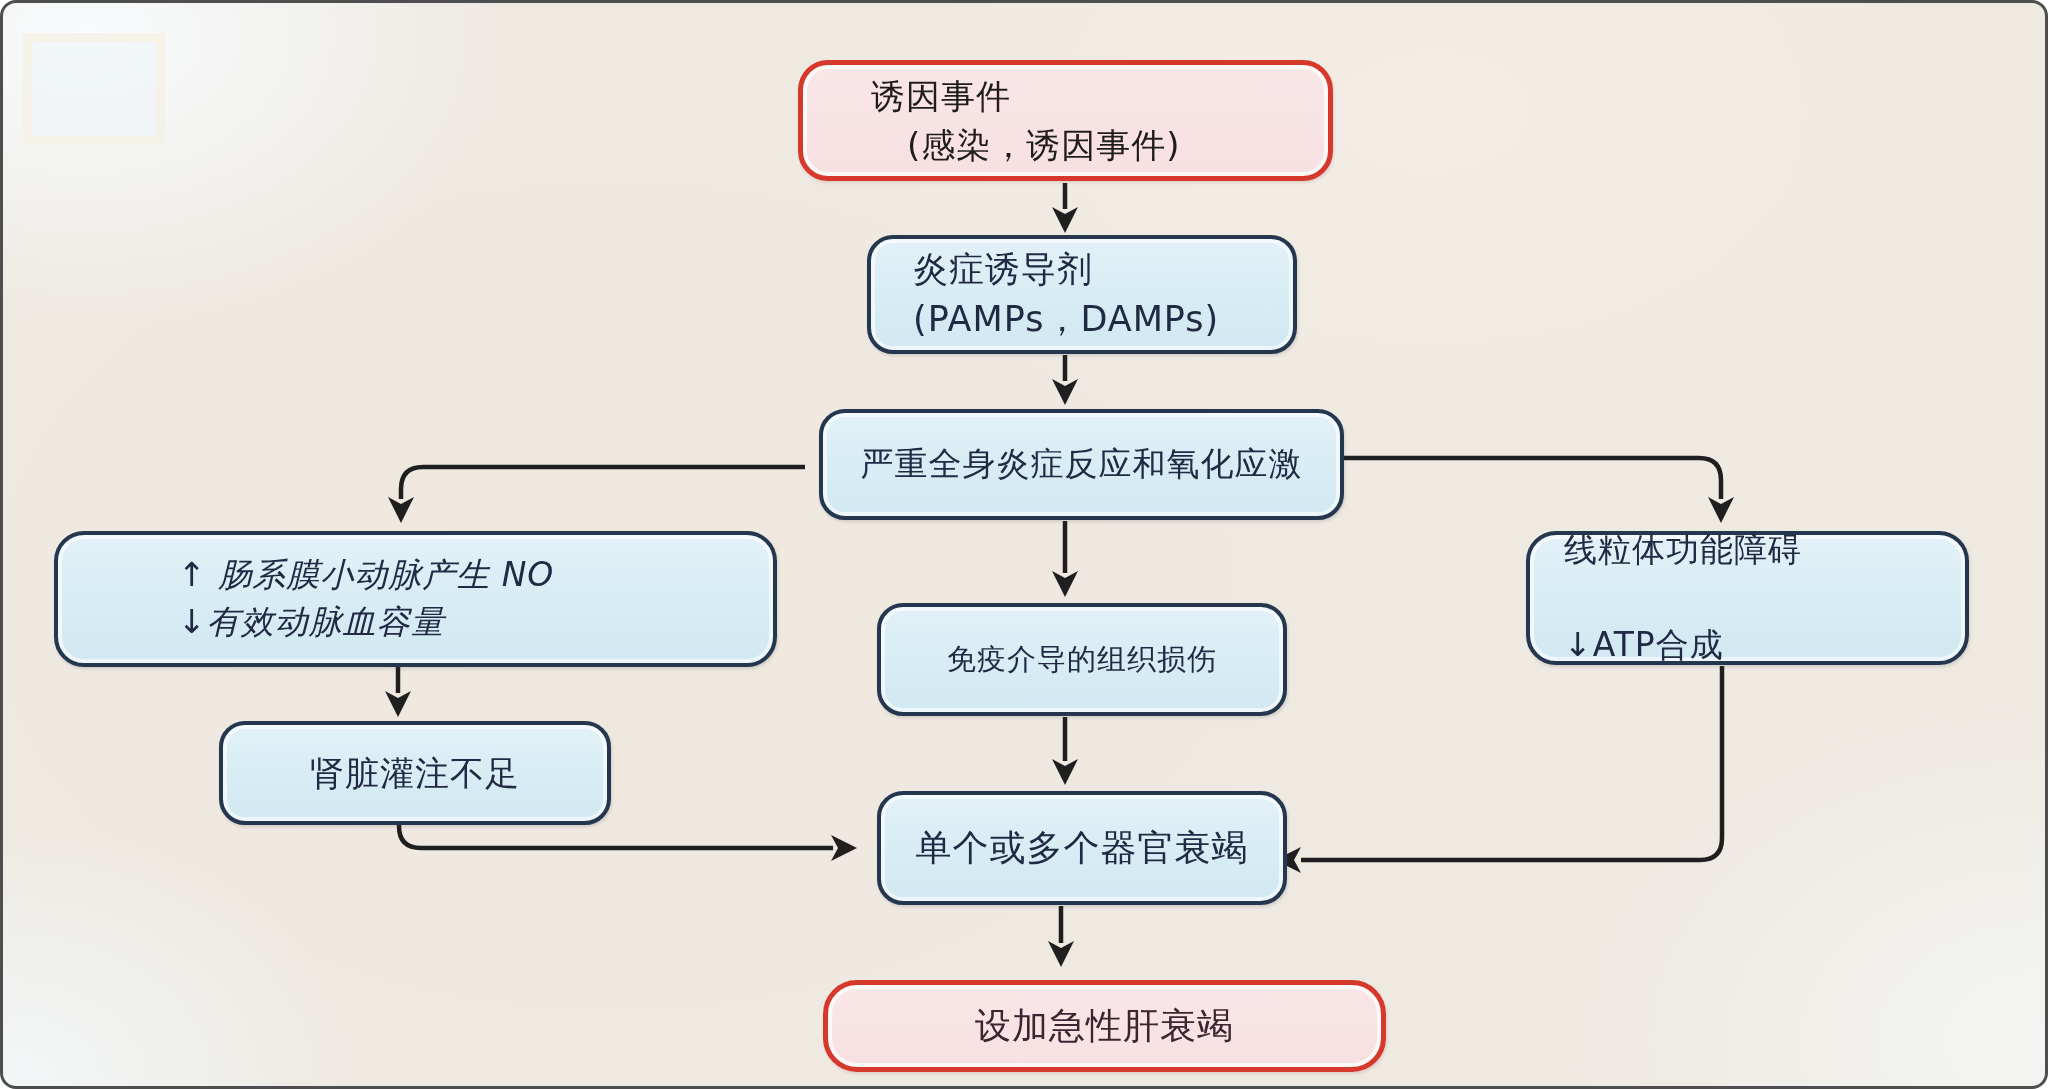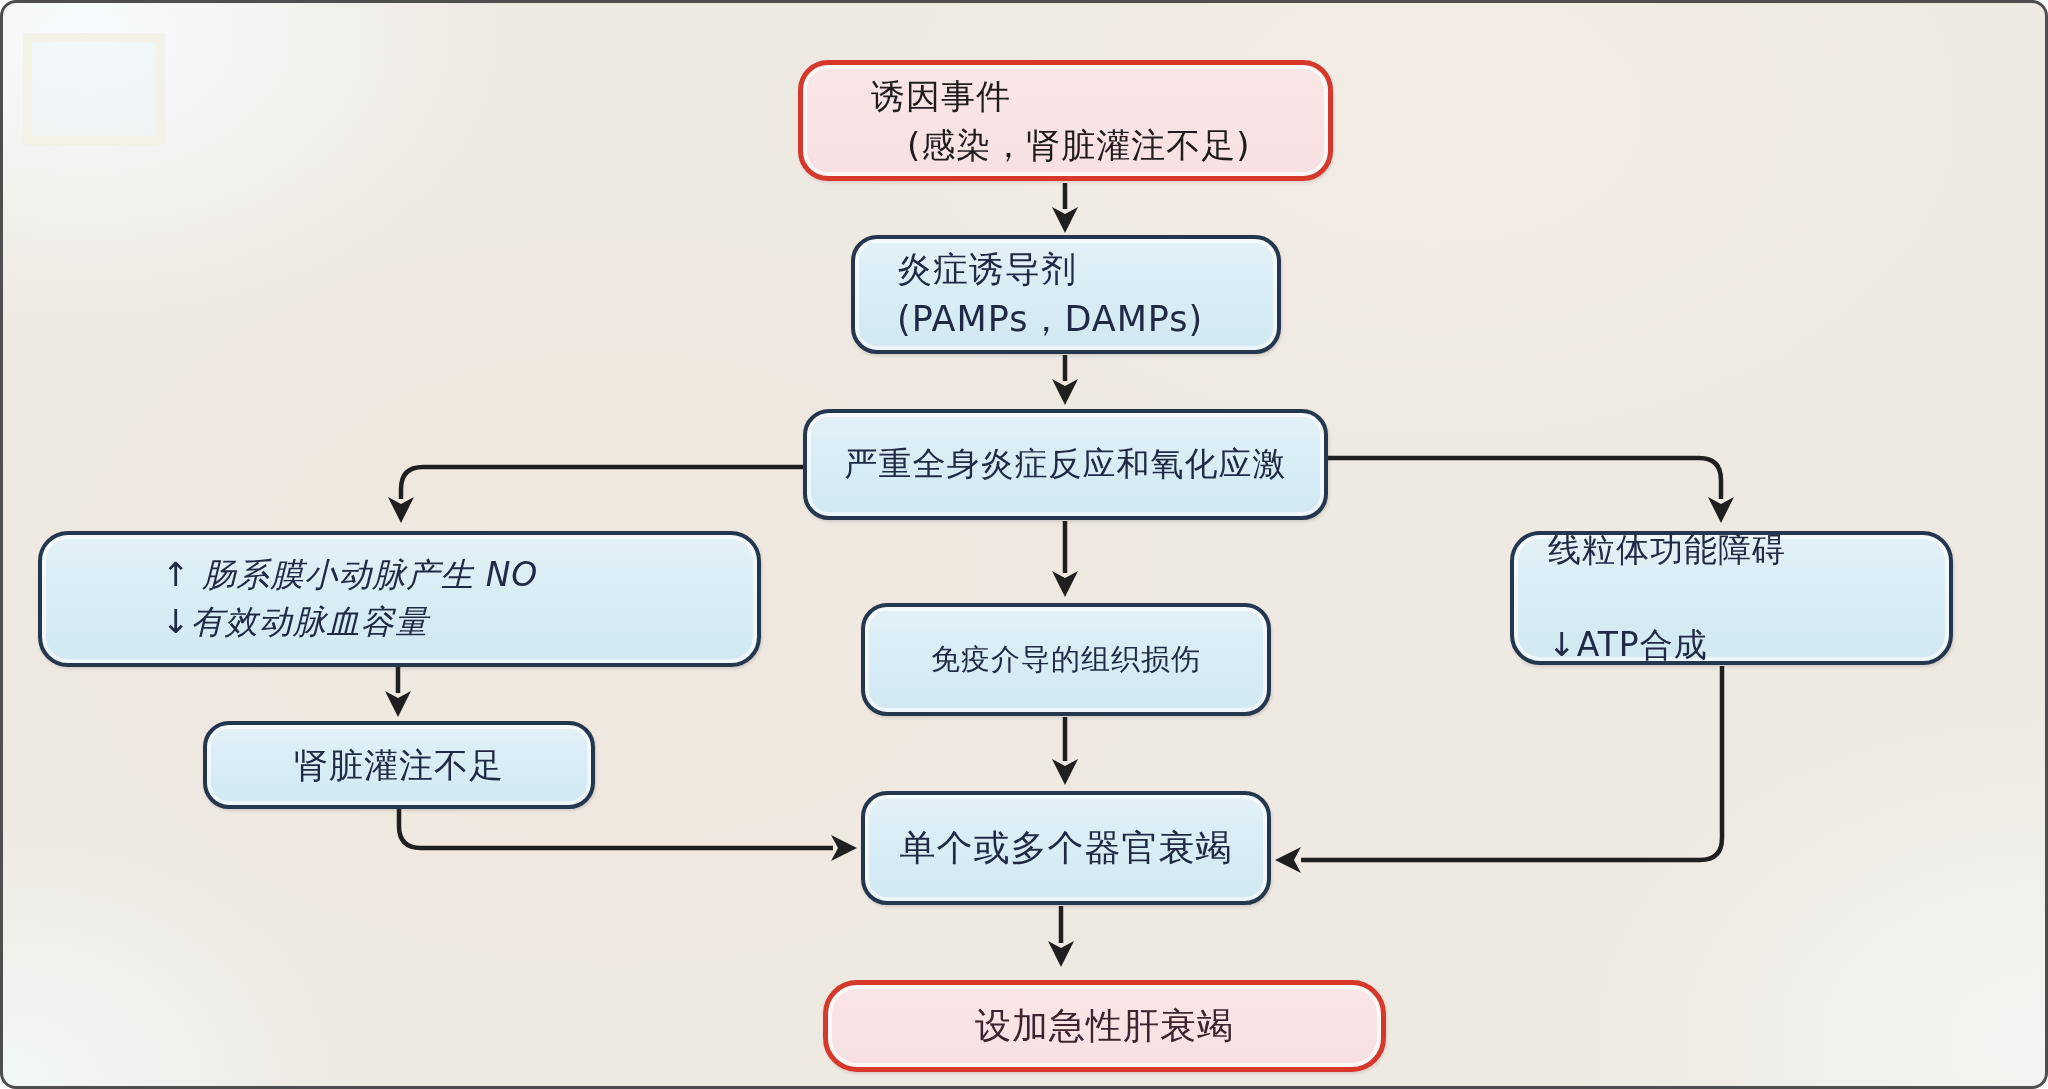--- a/index.html
+++ b/index.html
@@ -27,36 +27,37 @@
   .node{
     position:absolute;box-sizing:border-box;
     display:flex;flex-direction:column;justify-content:center;
     line-height:1.42;letter-spacing:1px;
   }
   .node.blue{
     background:linear-gradient(180deg,#e2f1f7 0%,#d7ecf4 55%,#d2e8f2 100%);
     border:4px solid #24374e;
     box-shadow:inset 0 0 0 4px rgba(255,255,255,0.6), 1px 2px 3px rgba(80,80,90,0.18);
     color:#212a44;
+    margin-left:16px;
   }
   .node.red{
     background:linear-gradient(180deg,#f9e6e7 0%,#f7e0e2 100%);
     border:5px solid #d6382b;
     box-shadow:inset 0 0 0 4px rgba(255,255,255,0.75), 1px 2px 3px rgba(120,70,70,0.15);
   }
   .node .ln{display:block;}
   .centered{align-items:center;text-align:center;}
 
   
   #n-trigger   {left:795px;top:57px;width:535px;height:121px;border-radius:30px;font-size:34px;padding-left:68px;color:#201c1e;}
   #n-trigger .ln2{padding-left:36px;}
   #n-inducer   {left:848px;top:232px;width:430px;height:119px;border-radius:26px;font-size:35px;padding-left:42px;}
   #n-sirs      {left:800px;top:406px;width:525px;height:111px;border-radius:26px;font-size:33px;}
   #n-mesenteric{left:35px;top:528px;width:723px;height:136px;border-radius:30px;font-size:33px;padding-left:120px;font-style:italic;}
-  #n-renal     {left:200px;top:718px;width:392px;height:88px;border-radius:26px;font-size:34px;}
+  #n-renal     {left:200px;top:718px;width:392px;height:104px;border-radius:26px;font-size:34px;}
   #n-immune    {left:858px;top:600px;width:410px;height:113px;border-radius:26px;font-size:29px;}
   #n-mito     {left:1507px;top:528px;width:443px;height:134px;border-radius:30px;font-size:33px;padding-left:34px;gap:48px;}
   #n-organ     {left:858px;top:788px;width:410px;height:114px;border-radius:26px;font-size:36px;}
   #n-aclf      {left:820px;top:977px;width:563px;height:92px;border-radius:34px;font-size:36px;color:#3f2330;}
 
   svg.arrows{position:absolute;left:0;top:0;pointer-events:none;}
   .edge{stroke:#1f1f1f;stroke-width:4.5;fill:none;}
   .head{fill:#1f1f1f;stroke:none;}
 </style>
 </head>
@@ -94,21 +95,21 @@
 
     <path class="edge" d="M1719,663 L1719,835 Q1719,857 1697,857 L1298,857"></path>
     <polygon class="head" points="1298,844 1291,857 1298,870 1272,857"></polygon>
 
     <path class="edge" d="M1058,903 L1058,940"></path>
     <polygon class="head" points="1045,938 1058,945 1071,938 1058,964"></polygon>
   </svg>
 
   <div class="node red" id="n-trigger">
     <span class="ln">诱因事件</span>
-    <span class="ln ln2">(感染，肾脏灌注不足)</span>
+    <span class="ln ln2">(感染，诱因事件)</span>
   </div>
 
   <div class="node blue" id="n-inducer">
     <span class="ln">炎症诱导剂</span>
     <span class="ln">(PAMPs，DAMPs)</span>
   </div>
 
   <div class="node blue centered" id="n-sirs">
     <span class="ln">严重全身炎症反应和氧化应激</span>
   </div>

